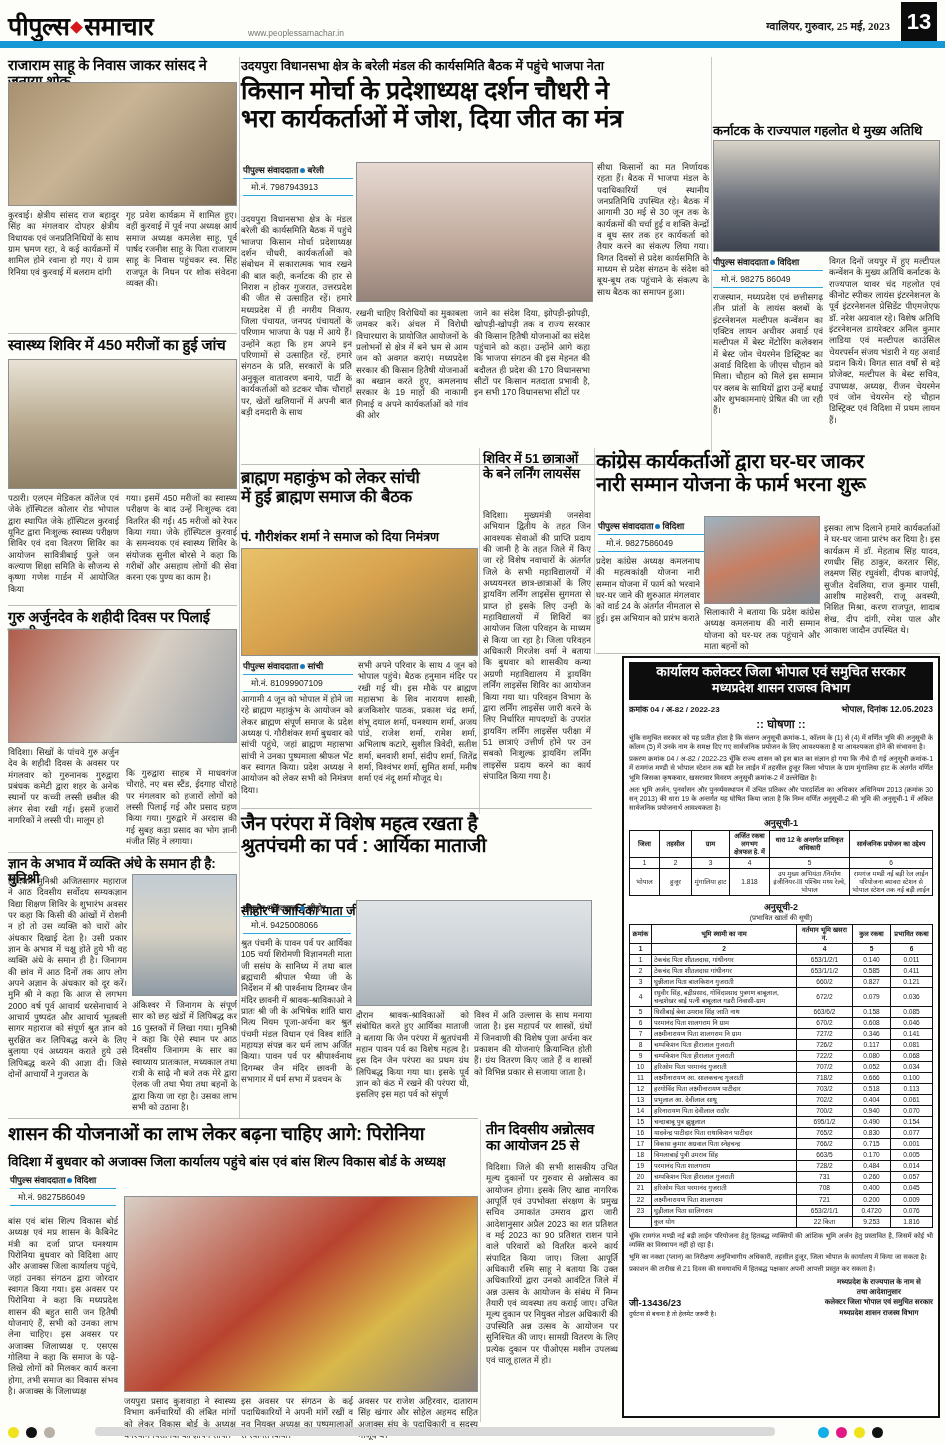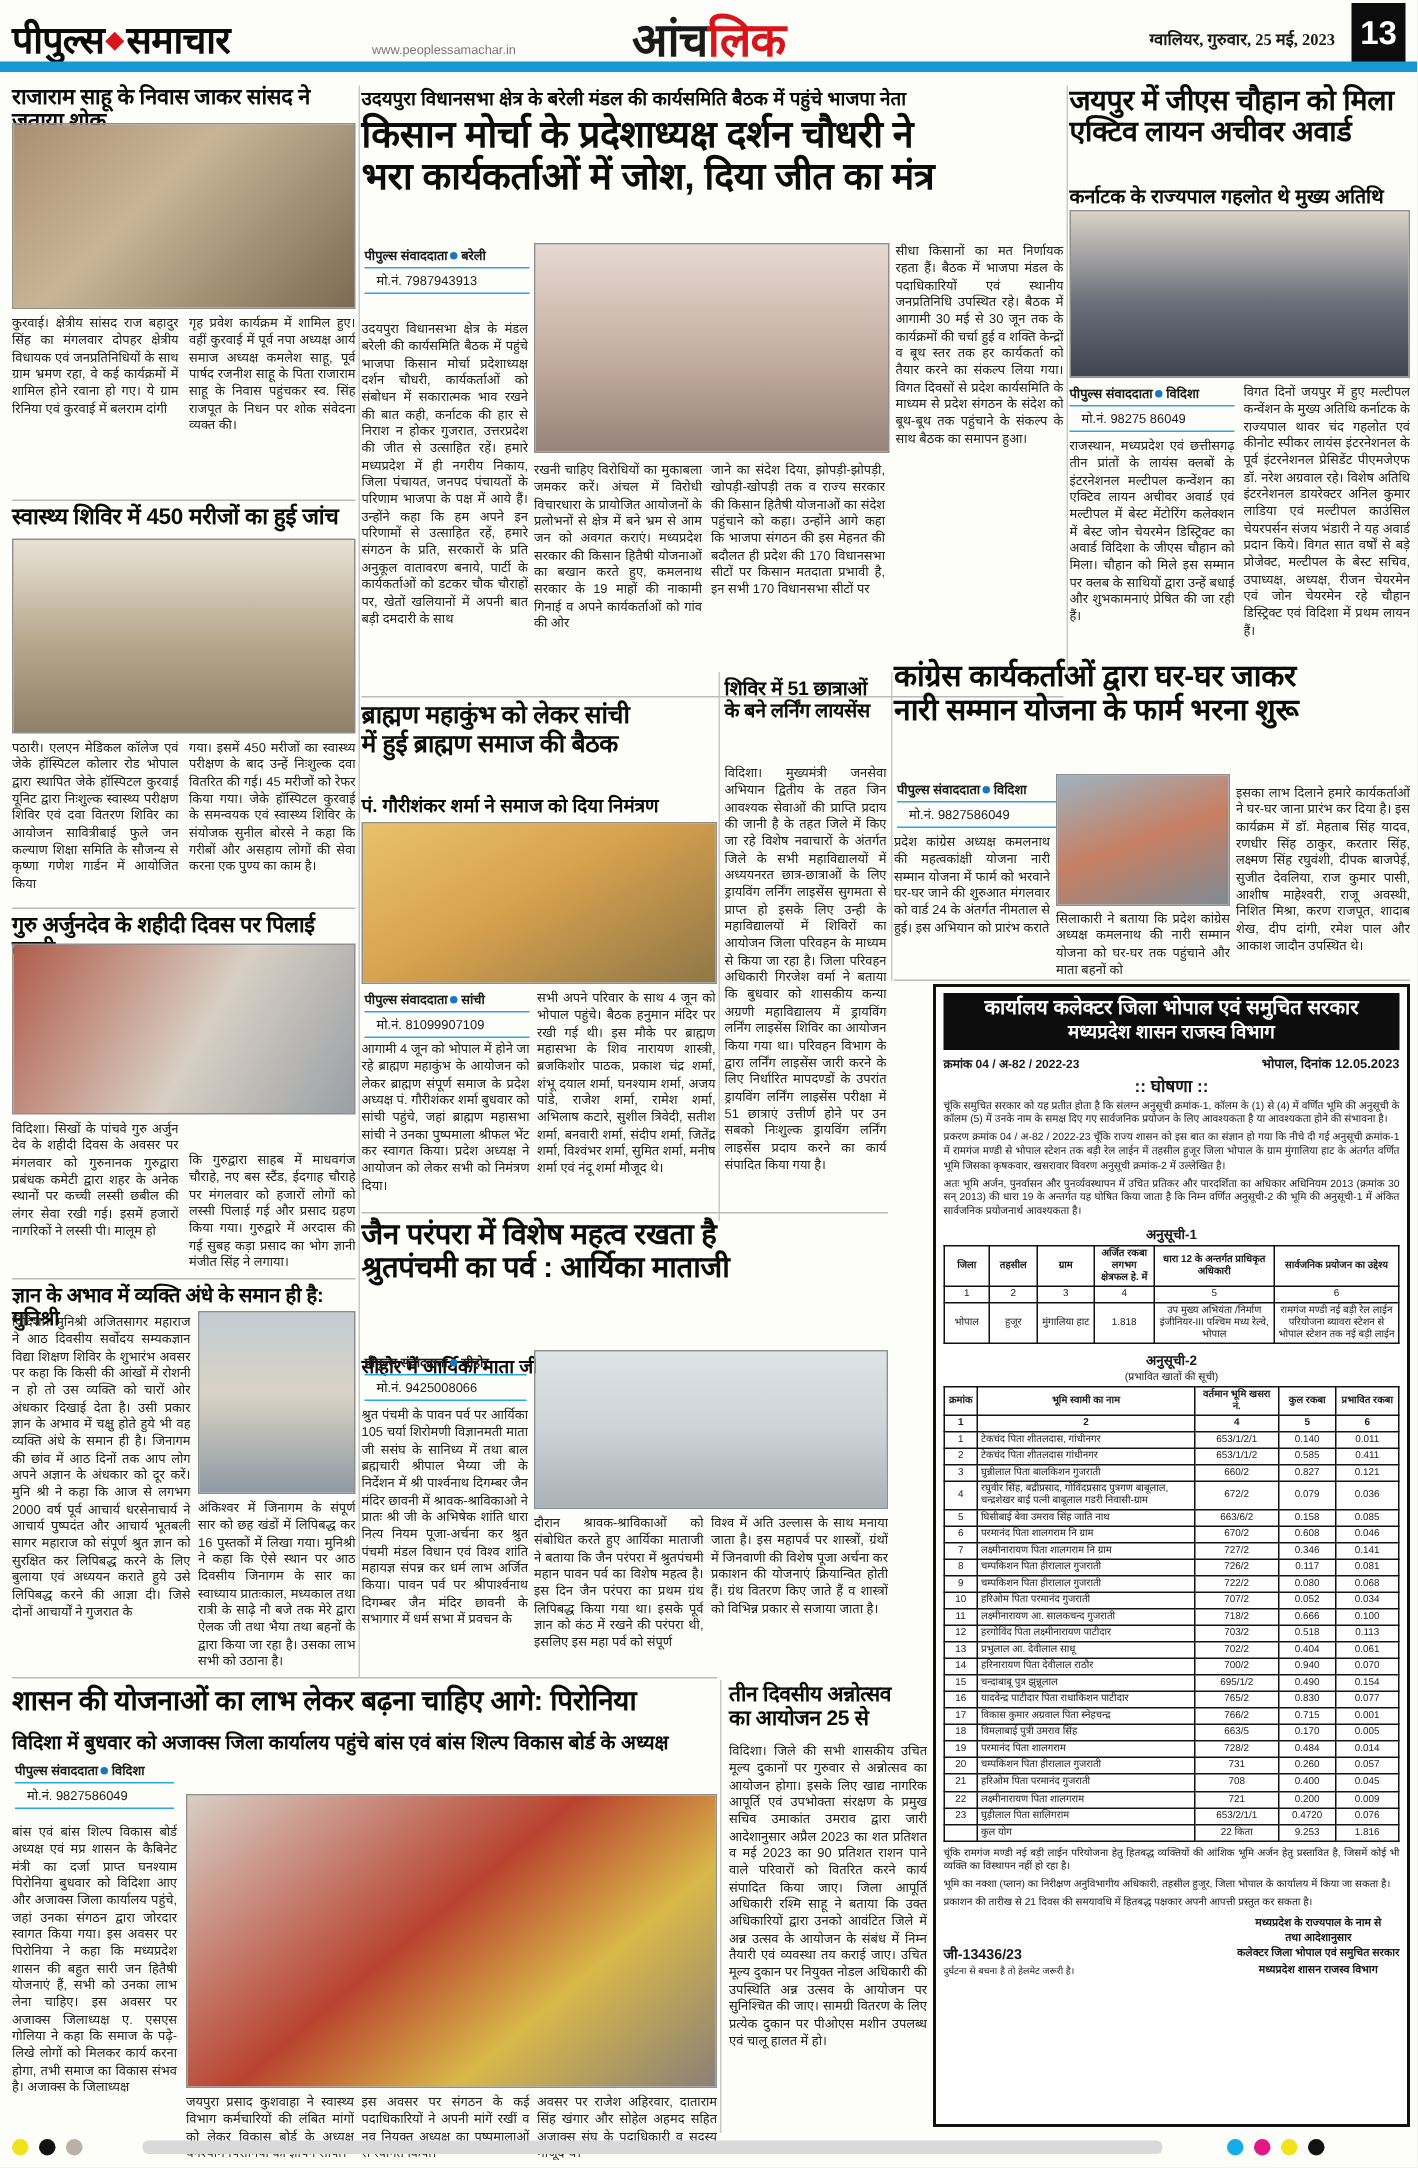--- a/index.html
+++ b/index.html
@@ -63,23 +63,20 @@
 <body>
 
 <div class="page">
 
   <div class="abs" style="left:8px;top:8px;">
     <div class="logo-main">
       <span>पीपुल्स</span><span class="logo-diamond"></span><span>समाचार</span>
     </div>
   </div>
   <div class="abs website" style="left:248px;top:28px;">www.peoplessamachar.in</div>
-  <div class="abs masthead-center" style="left:0;top:4px;width:945px;text-align:center;">
-    <span>आंच</span><span class="red">लिक</span>
-  </div>
   <div class="abs edition" style="right:55px;top:18px;">ग्वालियर, गुरुवार, 25 मई, 2023</div>
   <div class="abs pageno" style="right:8px;top:2px;width:36px;height:40px;">13</div>
   <div class="bluebar"></div>
 
   <div class="vr" style="left:239px;top:57px;height:1061px;"></div>
   <div class="vr" style="left:711px;top:57px;height:396px;"></div>
   <div class="vr" style="left:479px;top:448px;height:366px;"></div>
   <div class="vr" style="left:594px;top:448px;height:206px;"></div>
   <div class="vr" style="left:480px;top:1120px;height:302px;"></div>
   <div class="hdiv" style="left:8px;top:333px;width:229px;"></div>
@@ -118,34 +115,30 @@
   <div class="abs byline" style="left:243px;top:164px;width:110px;">
     <span class="rep"><span>पीपुल्स संवाददाता</span><span class="bdot"></span><span>बरेली</span></span>
     <span class="phone">मो.नं. 7987943913</span>
   </div>
   <div class="abs photo ph5" style="left:356px;top:162px;width:237px;height:140px;"></div>
   <div class="abs body-txt" style="left:241px;top:214px;width:111px;height:246px;">उदयपुरा विधानसभा क्षेत्र के मंडल बरेली की कार्यसमिति बैठक में पहुंचे भाजपा किसान मोर्चा प्रदेशाध्यक्ष दर्शन चौधरी, कार्यकर्ताओं को संबोधन में सकारात्मक भाव रखने की बात कही, कर्नाटक की हार से निराश न होकर गुजरात, उत्तरप्रदेश की जीत से उत्साहित रहें। हमारे मध्यप्रदेश में ही नगरीय निकाय, जिला पंचायत, जनपद पंचायतों के परिणाम भाजपा के पक्ष में आये हैं। उन्होंने कहा कि हम अपने इन परिणामों से उत्साहित रहें, हमारे संगठन के प्रति, सरकारों के प्रति अनुकूल वातावरण बनाये, पार्टी के कार्यकर्ताओं को डटकर चौक चौराहों पर, खेतों खलियानों में अपनी बात बड़ी दमदारी के साथ</div>
   <div class="abs body-txt" style="left:356px;top:308px;width:112px;height:152px;">रखनी चाहिए विरोधियों का मुकाबला जमकर करें। अंचल में विरोधी विचारधारा के प्रायोजित आयोजनों के प्रलोभनों से क्षेत्र में बने भ्रम से आम जन को अवगत कराएं। मध्यप्रदेश सरकार की किसान हितैषी योजनाओं का बखान करते हुए, कमलनाथ सरकार के 19 माहों की नाकामी गिनाई व अपने कार्यकर्ताओं को गांव की ओर</div>
   <div class="abs body-txt" style="left:474px;top:308px;width:116px;height:152px;">जाने का संदेश दिया, झोपड़ी-झोपड़ी, खोपड़ी-खोपड़ी तक व राज्य सरकार की किसान हितैषी योजनाओं का संदेश पहुंचाने को कहा। उन्होंने आगे कहा कि भाजपा संगठन की इस मेहनत की बदौलत ही प्रदेश की 170 विधानसभा सीटों पर किसान मतदाता प्रभावी है, इन सभी 170 विधानसभा सीटों पर</div>
   <div class="abs body-txt" style="left:597px;top:162px;width:112px;height:298px;">सीधा किसानों का मत निर्णायक रहता हैं। बैठक में भाजपा मंडल के पदाधिकारियों एवं स्थानीय जनप्रतिनिधि उपस्थित रहे। बैठक में आगामी 30 मई से 30 जून तक के कार्यक्रमों की चर्चा हुई व शक्ति केन्द्रों व बूथ स्तर तक हर कार्यकर्ता को तैयार करने का संकल्प लिया गया। विगत दिवसों से प्रदेश कार्यसमिति के माध्यम से प्रदेश संगठन के संदेश को बूथ-बूथ तक पहुंचाने के संकल्प के साथ बैठक का समापन हुआ।</div>
 
-  <div class="abs hd" style="left:713px;top:57px;width:228px;font-size:19px;">
-    <span style="display:block;">जयपुर में जीएस चौहान को मिला</span>
-    <span style="display:block;">एक्टिव लायन अचीवर अवार्ड</span>
-  </div>
   <div class="abs kick" style="left:713px;top:121px;width:228px;font-size:13px;">कर्नाटक के राज्यपाल गहलोत थे मुख्य अतिथि</div>
   <div class="abs photo ph6" style="left:713px;top:140px;width:227px;height:112px;"></div>
   <div class="abs byline" style="left:713px;top:256px;width:110px;">
     <span class="rep"><span>पीपुल्स संवाददाता</span><span class="bdot"></span><span>विदिशा</span></span>
     <span class="phone">मो.नं. 98275 86049</span>
   </div>
   <div class="abs body-txt" style="left:713px;top:292px;width:110px;height:160px;">राजस्थान, मध्यप्रदेश एवं छत्तीसगढ़ तीन प्रांतों के लायंस क्लबों के इंटरनेशनल मल्टीपल कन्वेंशन का एक्टिव लायन अचीवर अवार्ड एवं मल्टीपल में बेस्ट मेंटोरिंग कलेक्शन में बेस्ट जोन चेयरमेन डिस्ट्रिक्ट का अवार्ड विदिशा के जीएस चौहान को मिला। चौहान को मिले इस सम्मान पर क्लब के साथियों द्वारा उन्हें बधाई और शुभकामनाएं प्रेषित की जा रही हैं।</div>
   <div class="abs body-txt" style="left:829px;top:256px;width:111px;height:196px;">विगत दिनों जयपुर में हुए मल्टीपल कन्वेंशन के मुख्य अतिथि कर्नाटक के राज्यपाल थावर चंद गहलोत एवं कीनोट स्पीकर लायंस इंटरनेशनल के पूर्व इंटरनेशनल प्रेसिडेंट पीएमजेएफ डॉ. नरेश अग्रवाल रहे। विशेष अतिथि इंटरनेशनल डायरेक्टर अनिल कुमार लाडिया एवं मल्टीपल काउंसिल चेयरपर्सन संजय भंडारी ने यह अवार्ड प्रदान किये। विगत सात वर्षों से बड़े प्रोजेक्ट, मल्टीपल के बेस्ट सचिव, उपाध्यक्ष, अध्यक्ष, रीजन चेयरमेन एवं जोन चेयरमेन रहे चौहान डिस्ट्रिक्ट एवं विदिशा में प्रथम लायन हैं।</div>
 
-  <div class="abs hd" style="left:596px;top:440px;width:344px;font-size:20px;">
+  <div class="abs hd" style="left:596px;top:450px;width:344px;font-size:20px;">
     <span style="display:block;">कांग्रेस कार्यकर्ताओं द्वारा घर-घर जाकर</span>
     <span style="display:block;">नारी सम्मान योजना के फार्म भरना शुरू</span>
   </div>
   <div class="abs byline" style="left:598px;top:520px;width:106px;">
     <span class="rep"><span>पीपुल्स संवाददाता</span><span class="bdot"></span><span>विदिशा</span></span>
     <span class="phone">मो.नं. 9827586049</span>
   </div>
   <div class="abs photo ph7" style="left:704px;top:516px;width:116px;height:88px;"></div>
   <div class="abs body-txt" style="left:596px;top:556px;width:104px;height:96px;">प्रदेश कांग्रेस अध्यक्ष कमलनाथ की महत्वकांक्षी योजना नारी सम्मान योजना में फार्म को भरवाने घर-घर जाने की शुरुआत मंगलवार को वार्ड 24 के अंतर्गत नीमताल से हुई। इस अभियान को प्रारंभ कराते</div>
   <div class="abs body-txt" style="left:704px;top:607px;width:116px;height:45px;">सिलाकारी ने बताया कि प्रदेश कांग्रेस अध्यक्ष कमलनाथ की नारी सम्मान योजना को घर-घर तक पहुंचाने और माता बहनों को</div>

